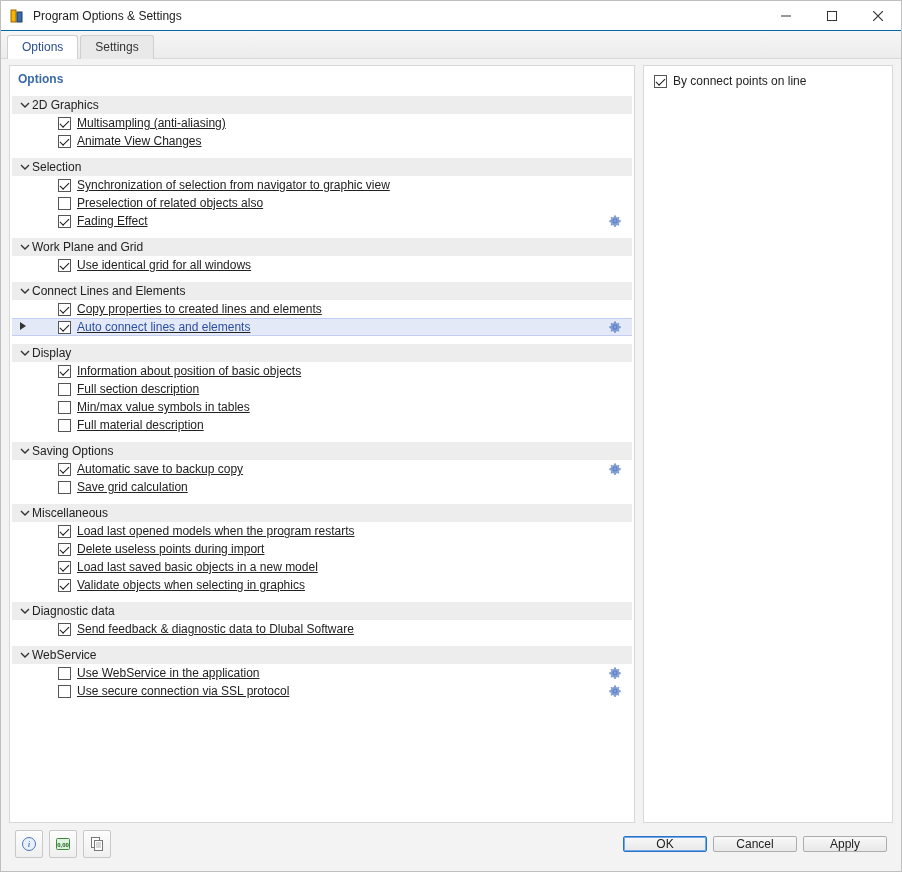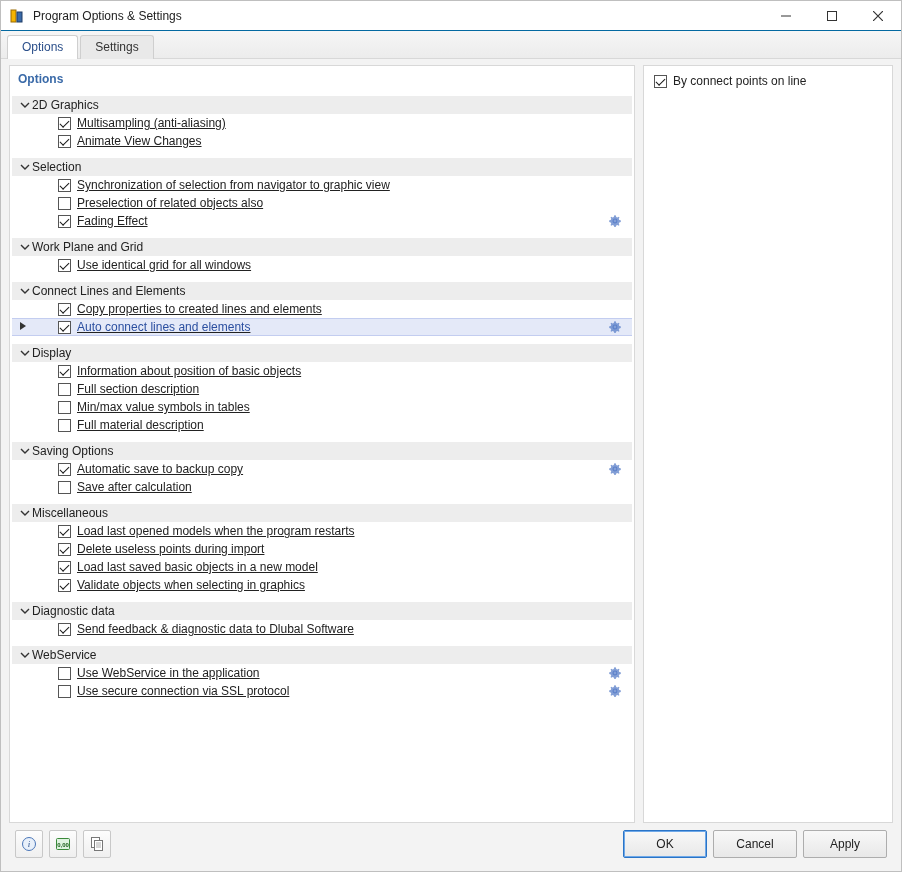--- a/index.html
+++ b/index.html
@@ -187,21 +187,21 @@
   .iconbtn {
     width: 28px; height: 28px;
     border: 1px solid #c8c8c8;
     background: linear-gradient(#fdfdfd,#efefef);
     display: inline-flex; align-items: center; justify-content: center;
     border-radius: 2px;
   }
   .bottombar .spacer { flex: 1 1 auto; }
   .btn {
     min-width: 84px;
-    height: 28px;
+    height: 16px;
     border: 1px solid #adadad;
     background: linear-gradient(#f8f8f8,#e8e8e8);
     display: inline-flex; align-items: center; justify-content: center;
     padding: 0 14px;
     border-radius: 2px;
   }
   .btn.primary {
     border-color: #2a74c7;
     box-shadow: 0 0 0 1px #6ea8e8 inset;
   }
@@ -373,21 +373,21 @@
                 <svg viewBox="0 0 16 16" width="14" height="14">
                   <g fill="#5a7fc8">
                     <circle cx="8" cy="8" r="2.2" fill="#fff" stroke="#5a7fc8" stroke-width="1.2"></circle>
                     <path d="M8 1.5l1 .2.4 1.6 1.4.6 1.5-.8.8.8-.8 1.5.6 1.4 1.6.4.2 1-.2 1-1.6.4-.6 1.4.8 1.5-.8.8-1.5-.8-1.4.6-.4 1.6-1 .2-1-.2-.4-1.6-1.4-.6-1.5.8-.8-.8.8-1.5-.6-1.4-1.6-.4-.2-1 .2-1 1.6-.4.6-1.4-.8-1.5.8-.8 1.5.8 1.4-.6.4-1.6z" fill="#5a7fc8" opacity="0.75"></path>
                   </g>
                 </svg>
               </span>
             </div>
             <div class="item-row">
               <span class="checkbox chk" style="margin-left: 22px;"></span>
-              <span class="item-label">Save after calculation</span>
+              <span class="item-label">Save grid calculation</span>
             </div>
             <div class="group-header">
               <span class="chev">
                 <svg viewBox="0 0 10 10" width="10" height="10">
                   <path d="M1 3 L5 7 L9 3" fill="none" stroke="#333" stroke-width="1.4"></path>
                 </svg>
               </span>
               <span>Miscellaneous</span>
             </div>
             <div class="item-row">

